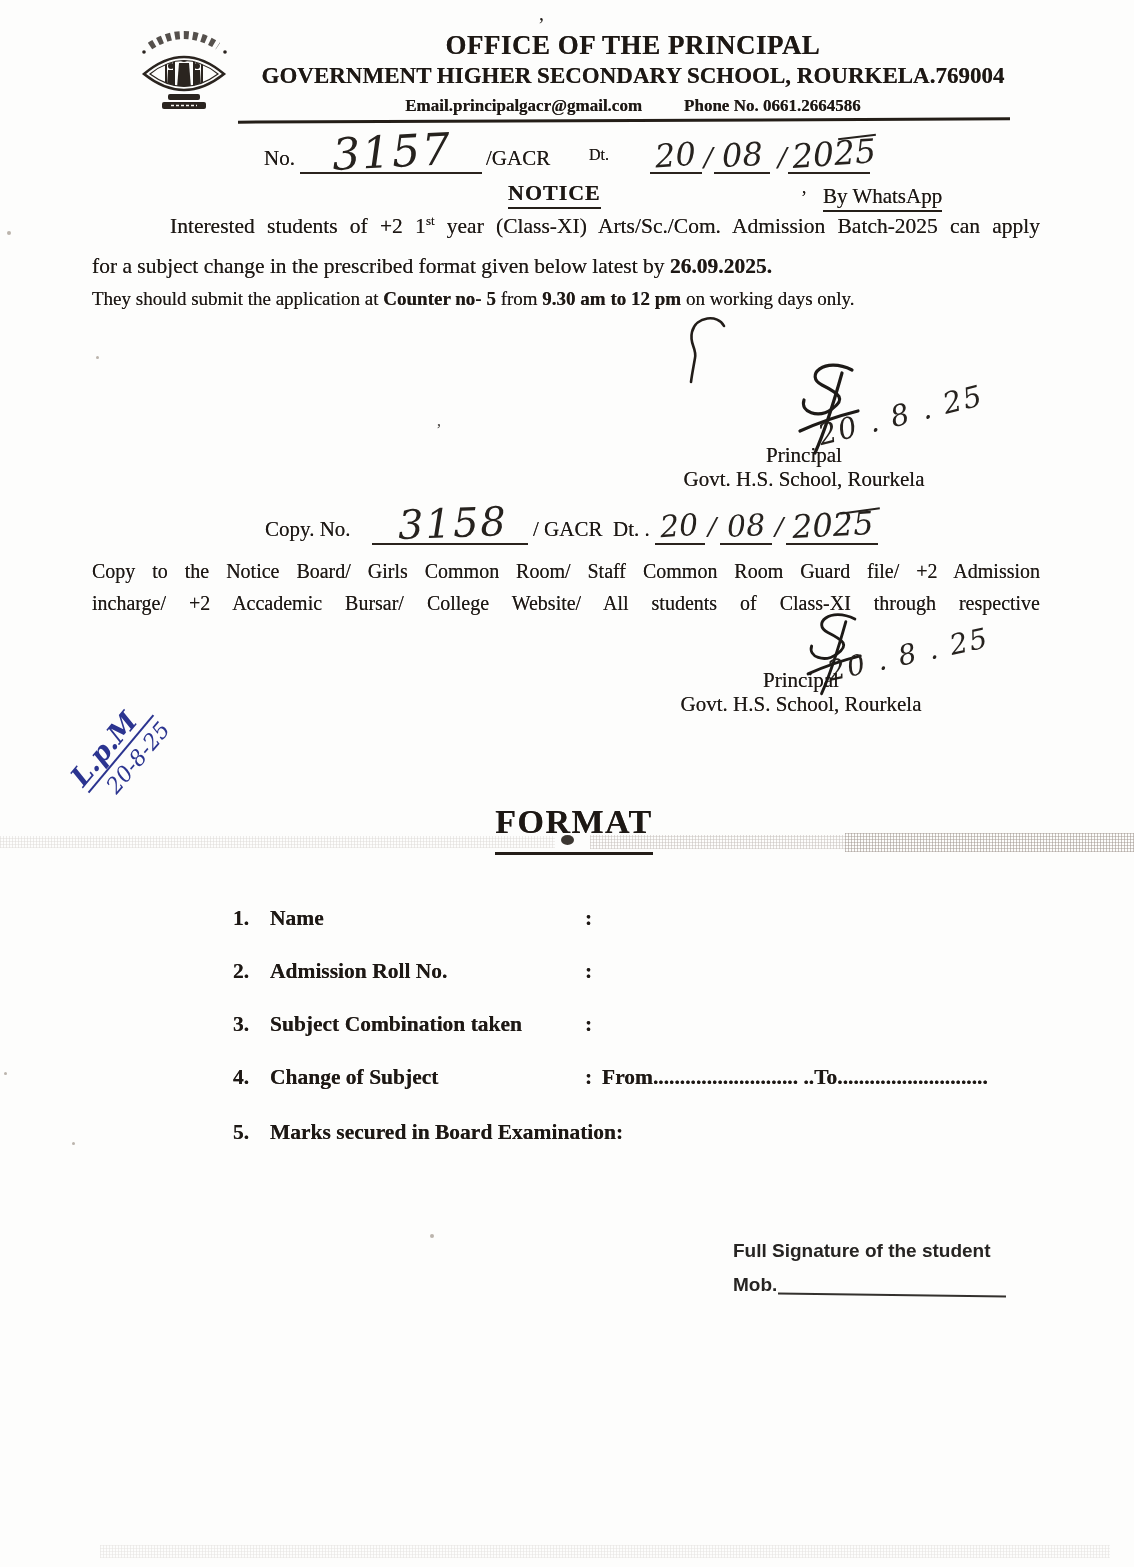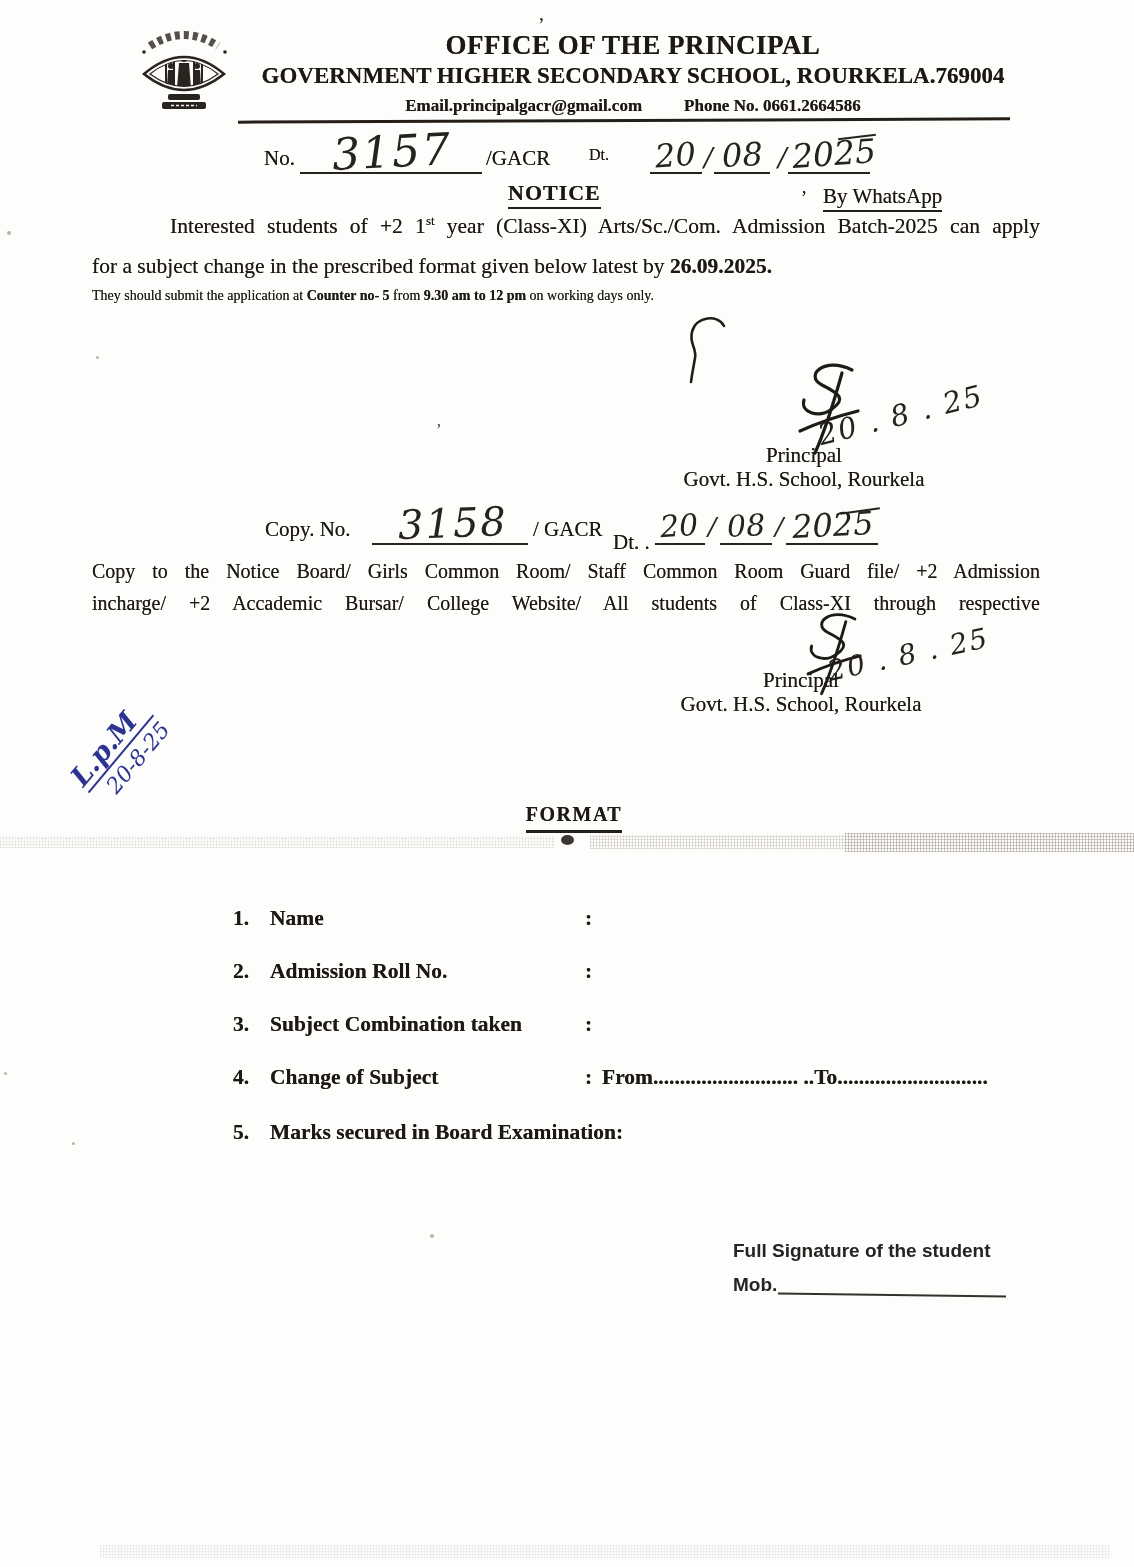--- a/index.html
+++ b/index.html
@@ -91,21 +91,21 @@
 
   <div class="abs b thick" style="left:508px;top:180px;font-size:22px;letter-spacing:1px;border-bottom:2.5px solid #241e18;padding-bottom:1px;">NOTICE</div>
   <div class="abs thick" style="left:801px;top:188px;font-size:18px;">’</div>
   <div class="abs thick" style="left:823px;top:184px;font-size:21px;border-bottom:2px solid #241e18;padding-bottom:1px;">By WhatsApp</div>
 
   <div class="abs thick" style="left:92px;top:206px;width:948px;font-size:21.5px;line-height:40px;">
     <div class="jl" style="text-indent:78px;"><span>Interested students of +2 1</span><sup class="sup">st</sup><span> year (Class-XI) Arts/Sc./Com. Admission Batch-2025 can apply</span></div>
     <div><span>for a subject change in the prescribed format given below latest by </span><span class="b">26.09.2025.</span></div>
   </div>
 
-  <div class="abs thick" style="left:92px;top:288px;width:948px;font-size:14px;"><span>They should submit the application at </span><span class="b">Counter no- 5</span><span> from </span><span class="b">9.30 am to 12 pm</span><span> on working days only.</span></div>
+  <div class="abs thick" style="left:92px;top:288px;width:948px;font-size:19px;"><span>They should submit the application at </span><span class="b">Counter no- 5</span><span> from </span><span class="b">9.30 am to 12 pm</span><span> on working days only.</span></div>
 
   <div class="abs" style="left:680px;top:316px;">
     <svg width="50" height="70" viewBox="0 0 50 70">
       <path d="M44 10 C38 -2 16 0 12 16 C9 28 17 32 15 42 C13.5 51 12 58 11 66" fill="none" stroke="#221d19" stroke-width="2.6" stroke-linecap="round"></path>
     </svg>
   </div>
 
 
   <div>
     <div class="abs" style="left:788px;top:360px;">
@@ -120,21 +120,21 @@
     <div class="abs hw" style="left:816px;top:398px;font-size:29px;transform:rotate(-14deg);letter-spacing:2px;">20 . 8 . 25</div>
     <div class="abs thick center" style="left:683px;top:443px;width:242px;font-size:21px;">Principal</div>
     <div class="abs thick center" style="left:683px;top:467px;width:242px;font-size:21px;">Govt. H.S. School, Rourkela</div>
   </div>
 
   <div>
     <span class="abs thick" style="left:265px;top:517px;font-size:21px;">Copy. No.</span>
     <span class="abs ul2" style="left:372px;top:517px;width:156px;height:26px;"></span>
     <span class="abs hw" style="left:398px;top:500px;font-size:40px;transform:rotate(-2deg);letter-spacing:2px;">3158</span>
     <span class="abs thick" style="left:533px;top:517px;font-size:21px;">/ GACR</span>
-    <span class="abs thick" style="left:613px;top:517px;font-size:21px;margin-top:13px;">Dt. .</span>
+    <span class="abs thick" style="left:613px;top:517px;font-size:21px;">Dt. .</span>
     <span class="abs ul2" style="left:655px;top:517px;width:50px;height:26px;"></span>
     <span class="abs hw" style="left:660px;top:508px;font-size:30px;transform:rotate(-4deg);">20</span>
     <span class="abs hw" style="left:708px;top:512px;font-size:25px;">/</span>
     <span class="abs ul2" style="left:720px;top:517px;width:52px;height:26px;"></span>
     <span class="abs hw" style="left:727px;top:508px;font-size:30px;transform:rotate(-3deg);">08</span>
     <span class="abs hw" style="left:775px;top:512px;font-size:25px;">/</span>
     <span class="abs ul2" style="left:786px;top:517px;width:92px;height:26px;"></span>
     <span class="abs hw" style="left:792px;top:506px;font-size:32px;transform:rotate(-3deg);">2025</span>
     <span class="abs" style="left:840px;top:510px;width:40px;height:2px;background:#26221e;transform:rotate(-8deg);"></span>
   </div>
@@ -158,21 +158,21 @@
     <div class="abs thick center" style="left:680px;top:668px;width:242px;font-size:21px;">Principal</div>
     <div class="abs thick center" style="left:680px;top:692px;width:242px;font-size:21px;">Govt. H.S. School, Rourkela</div>
   </div>
 
   <div class="abs" style="left:64px;top:772px;transform:rotate(-50deg);transform-origin:0 0;color:#2b3490;">
     <div class="hw b" style="color:#2b3490;font-size:27px;border-bottom:2.5px solid #2b3490;padding:0 6px 0 0;">L.p.M</div>
     <div class="hw" style="color:#2b3490;font-size:22px;margin:2px 0 0 16px;">20-8-25</div>
   </div>
 
   <div class="abs center" style="left:0;top:803px;width:1148px;">
-    <span class="b thick" style="font-size:20px;letter-spacing:1.5px;border-bottom:3px solid #241e18;padding-bottom:5px;">FORMAT</span>
+    <span class="b thick" style="font-size:34px;letter-spacing:1.5px;border-bottom:3px solid #241e18;padding-bottom:12px;">FORMAT</span>
   </div>
 
   <div class="noise" style="left:0;top:836px;width:555px;height:12px;opacity:.18;"></div>
   <div class="abs" style="left:561px;top:835px;width:13px;height:10px;background:#27211c;border-radius:50%;opacity:.9;"></div>
   <div class="noise" style="left:590px;top:835px;width:255px;height:14px;opacity:.32;"></div>
   <div class="noise" style="left:845px;top:833px;width:289px;height:19px;opacity:.55;"></div>
   <div class="noise" style="left:100px;top:1545px;width:1010px;height:13px;opacity:.14;"></div>
 
   <div class="b thick" style="font-size:21.5px;">
     <div>

